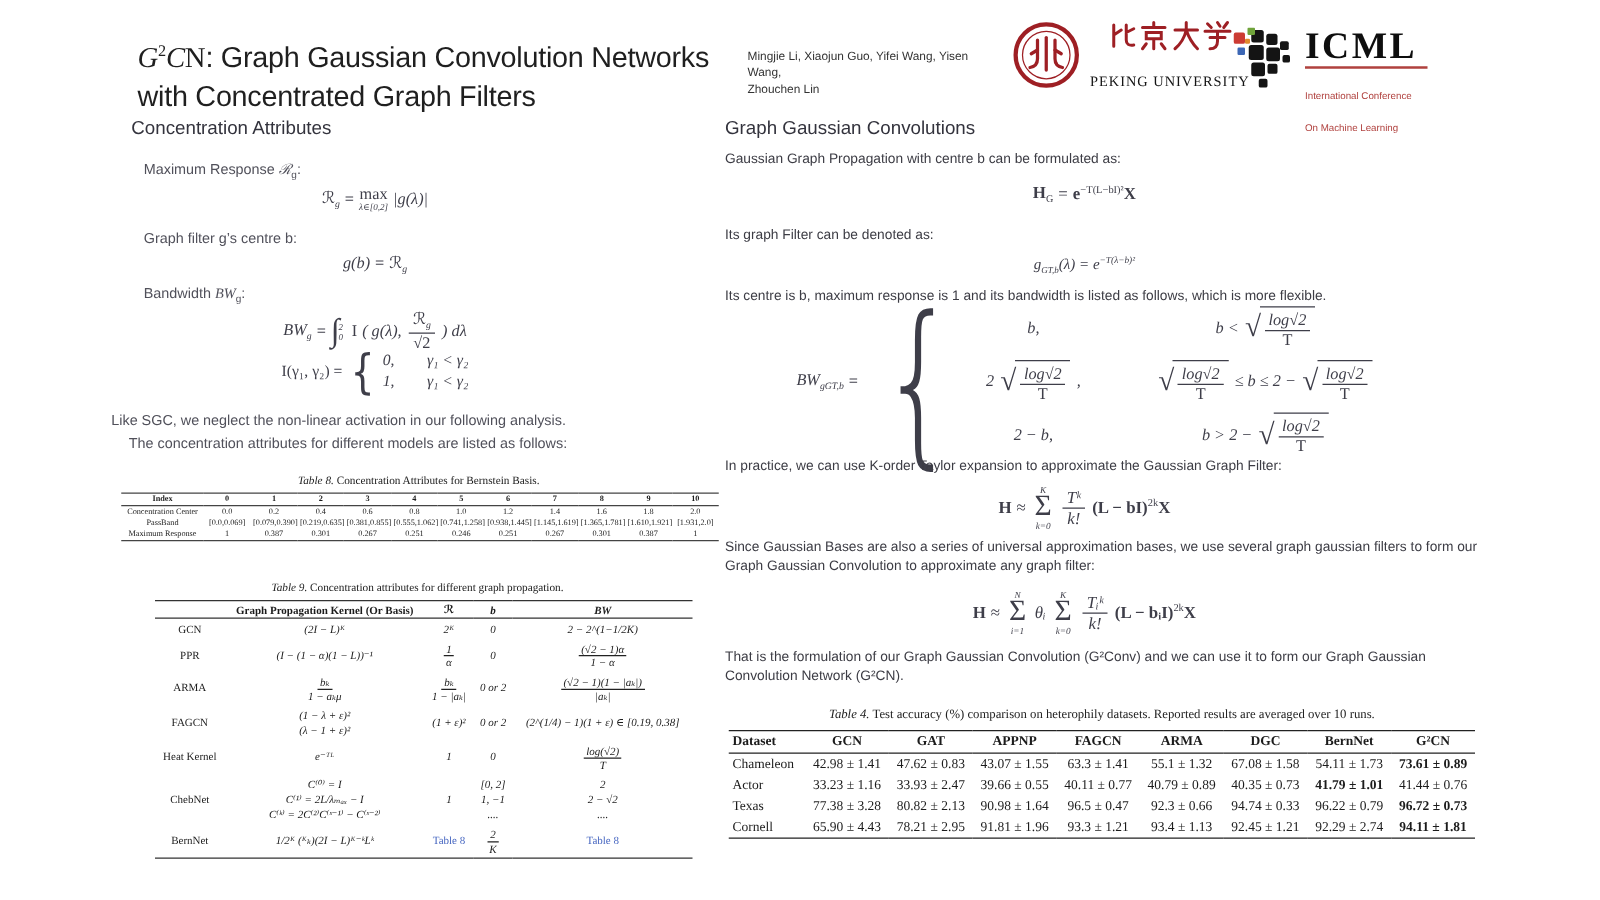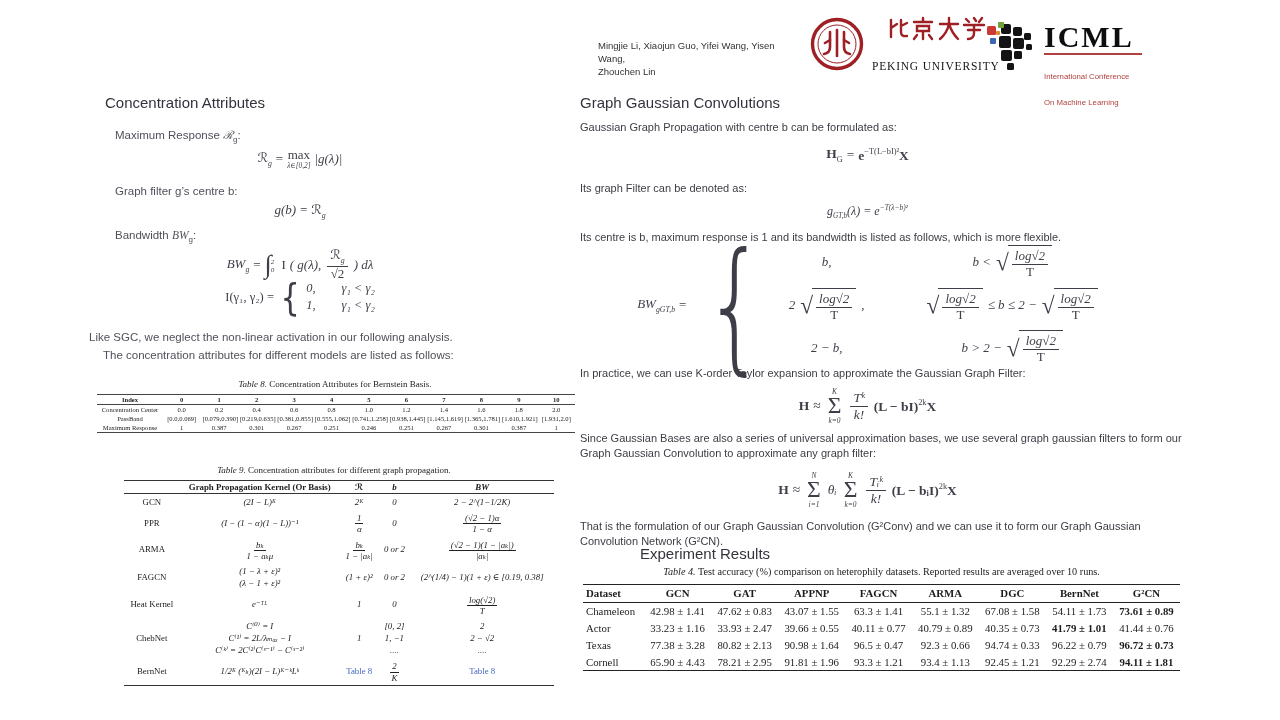--- a/index.html
+++ b/index.html
@@ -79,20 +79,24 @@
   .b{font-weight:bold !important;}
   .link{color:#4565c0 !important;font-style:normal !important;}
   .cfrac{display:inline-flex;flex-direction:column;align-items:center;line-height:1.15;vertical-align:middle;}
   .cfrac .n{border-bottom:0.8px solid #222;padding:0 2px;}
 </style>
 </head>
 <body>
 
 <div class="page">
 
+  <div class="blk title">
+    <div><em class="tm">G</em><sup>2</sup><em class="tm">C</em><span class="tn">N</span><span>: Graph Gaussian Convolution Networks</span></div>
+    <div>with Concentrated Graph Filters</div>
+  </div>
 
   <div class="blk authors">
     <div>Mingjie Li, Xiaojun Guo, Yifei Wang, Yisen Wang,</div>
     <div>Zhouchen Lin</div>
   </div>
 
   <div class="blk pku">
     <svg width="54" height="54" viewBox="0 0 54 54">
       <circle cx="27" cy="27" r="24.5" fill="#fff" stroke="#9e1f24" stroke-width="3.4"></circle>
       <circle cx="27" cy="27" r="19" fill="none" stroke="#9e1f24" stroke-width="1"></circle>
@@ -457,21 +461,20 @@
       </span>
     <span class="frac">
         <span class="fn">Tᵢᵏ</span>
         <span>k!</span>
       </span>
     <span><span class="mbf">(L − bᵢI)</span><sup class="up">2k</sup><span class="mbf">X</span></span>
   </div>
 
   <div class="pr" style="left:580px;top:519px;width:614px;">That is the formulation of our Graph Gaussian Convolution (G²Conv)  and we can use it to form our Graph Gaussian Convolution Network (G²CN).</div>
 
-  <div class="h" style="left:640px;top:545px;width:480px;">Experiment Results</div>
 
   <div class="cap cap4" style="left:583px;top:566px;width:597px;"><em>Table 4.</em><span> Test accuracy (%) comparison on heterophily datasets. Reported results are averaged over 10 runs.</span></div>
   <table class="tbl t4">
       <tbody>
         <tr class="head">
           <th>Dataset</th>
           <th>GCN</th>
           <th>GAT</th>
           <th>APPNP</th>
           <th>FAGCN</th>

